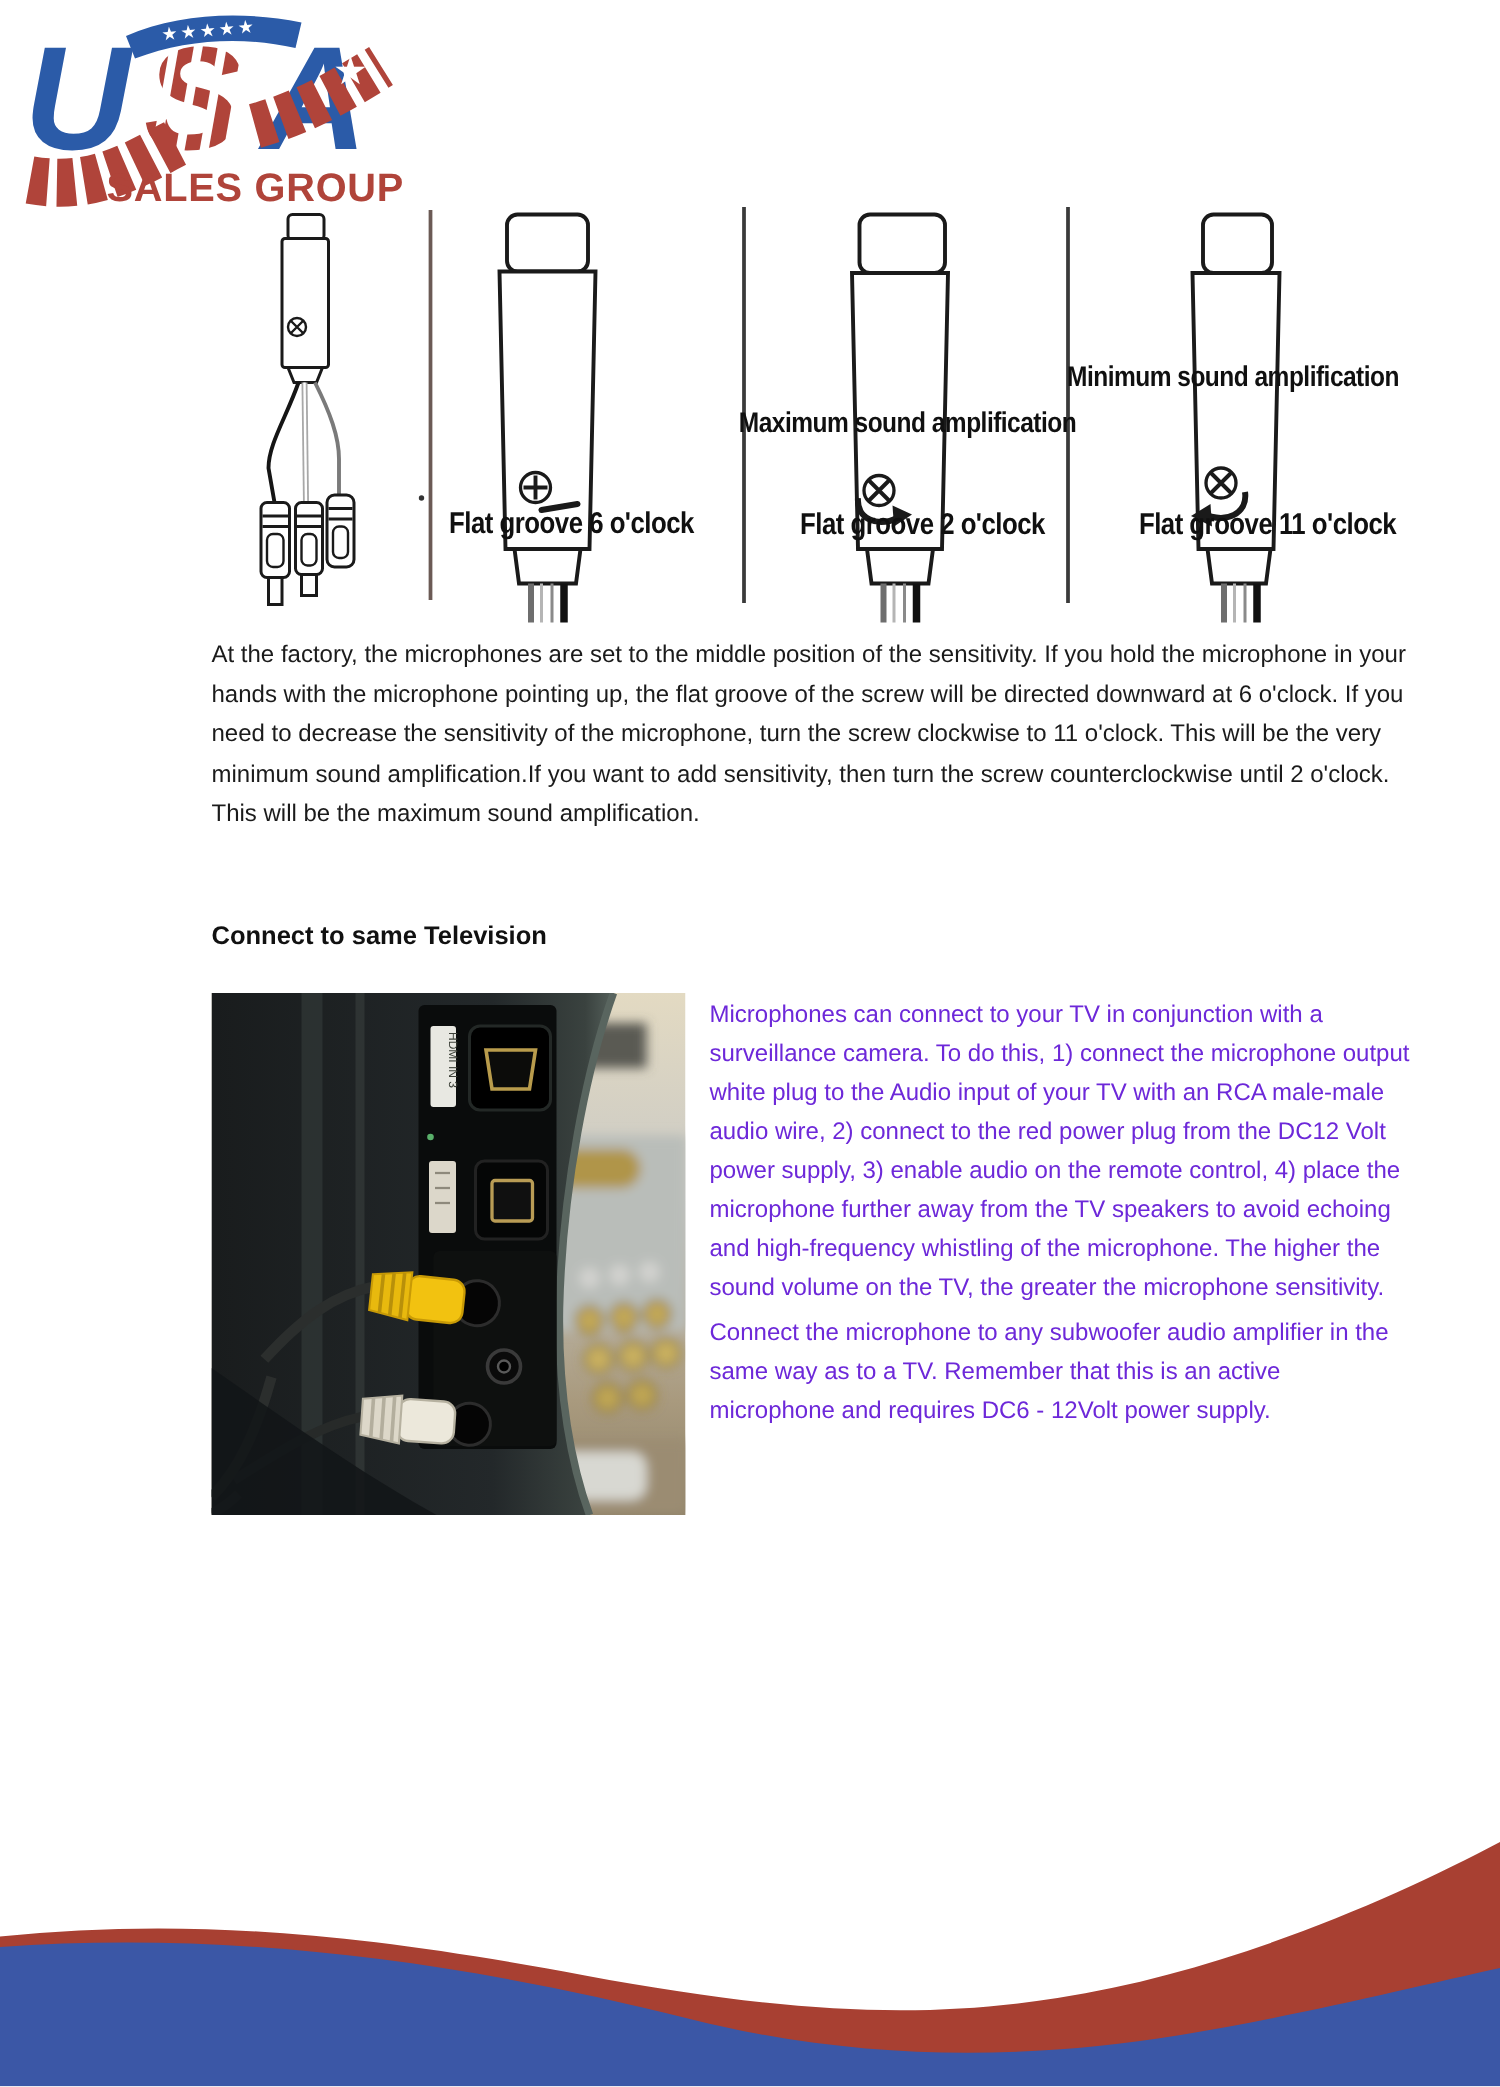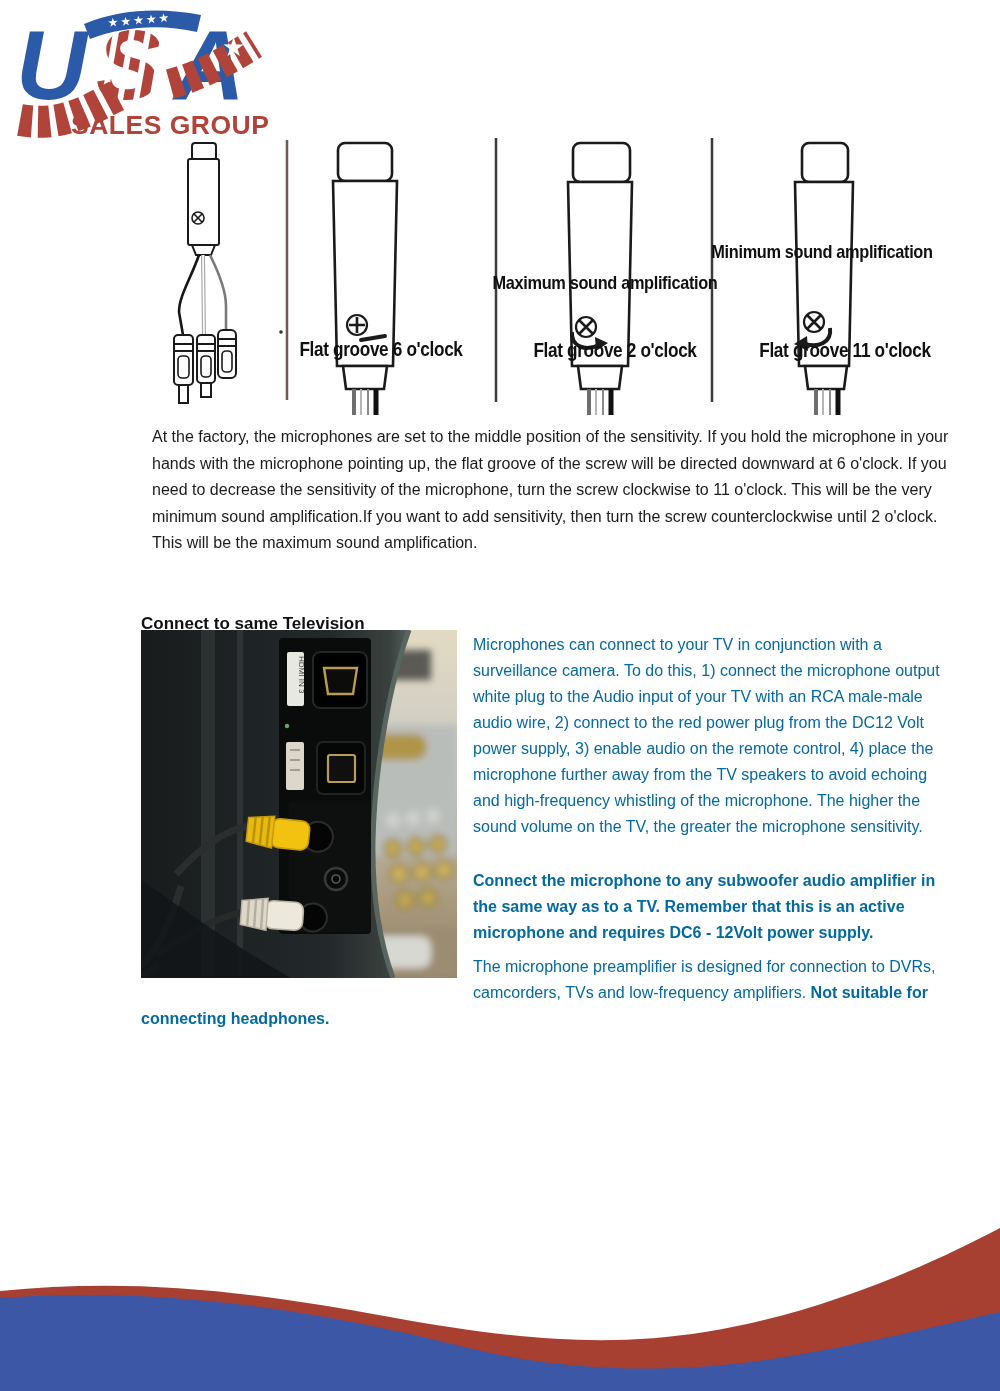--- a/index.html
+++ b/index.html
@@ -13,31 +13,31 @@
   .diagram{position:absolute;left:140px;top:138px;width:810px;height:285px;}
   .dlabel{
     position:absolute;font-weight:bold;color:#101010;white-space:nowrap;
     transform:translateX(-50%) scaleX(.86);letter-spacing:-.4px;
   }
   .dlabel.big{font-size:19px;}
   .dlabel.cap{font-size:20px;}
   
   .intro{
     position:absolute;left:141px;top:424px;width:802px;
-    font-size:16px;line-height:26.5px;color:#1b1b1b;margin-left:11px;
+    font-size:16px;line-height:26.5px;color:#1b1b1b;
   }
   .section-head{
     position:absolute;left:141px;top:614px;
     font-size:17px;font-weight:bold;color:#111;
   }
-  .tv-flow{position:absolute;left:141px;top:628px;width:800px;font-size:16px;line-height:26px;color:#0369a1;}
+  .tv-flow{position:absolute;left:141px;top:660px;width:800px;font-size:16px;line-height:26px;color:#6d28d9;}
   .tv-photo{float:left;width:316px;height:348px;margin:2px 16px 24px 0;display:block;}
   .tv-flow p{margin:0 0 0 0;padding:0;}
   .tv-flow p.p1{margin-top:4px;}
-  .tv-flow p.p2{margin-top:28px;font-weight:bold;}
+  .tv-flow p.p2{margin-top:4px;}
   .tv-flow p.p3{margin-top:8px;}
   .tv-flow b{font-weight:bold;}
   
   .footer-wave{position:absolute;left:0;top:1200px;width:1000px;height:191px;}
 </style>
 </head>
 <body>
 
 <div class="page">
 
@@ -247,21 +247,20 @@
 
         <path d="M40,256 C30,292 18,318 0,336" stroke="#2b2e2d" stroke-width="7" fill="none"></path>
         <path d="M18,334 C12,340 6,344 0,347 " stroke="#272a29" stroke-width="6.5" fill="none"></path>
       </g>
 
       <path d="M0,250 C50,285 100,320 150,348 L0,348 Z" fill="#121517" opacity="0.85"></path>
     </svg>
 
     <p class="p1">Microphones can connect to your TV in conjunction with a surveillance camera. To do this, 1) connect the microphone output white plug to the Audio input of your TV with an RCA male-male audio wire, 2) connect to the red power plug from the DC12 Volt power supply, 3) enable audio on the remote control, 4) place the microphone further away from the TV speakers to avoid echoing and high-frequency whistling of the microphone. The higher the sound volume on the TV, the greater the microphone sensitivity.</p>
     <p class="p2">Connect the microphone to any subwoofer audio amplifier in the same way as to a TV. Remember that this is an active microphone and requires DC6 - 12Volt power supply.</p>
-    <p class="p3"><span>The microphone preamplifier is designed for connection to DVRs, camcorders, TVs and low-frequency amplifiers. </span><b>Not suitable for connecting headphones.</b></p>
   </div>
 
   <svg class="footer-wave" viewBox="0 0 1000 191" preserveAspectRatio="none">
     <path d="M0,91 C120,79 230,87 390,117 C520,141 610,147 705,132 C820,114 930,65 1000,28 L1000,191 L0,191 Z" fill="#a84032"></path>
     <path d="M0,98 C140,88 290,103 460,146 C575,175 685,173 785,157 C865,144 945,124 1000,112 L1000,191 L0,191 Z" fill="#3b57a6"></path>
   </svg>
 
 </div>
 
 </body></html>

